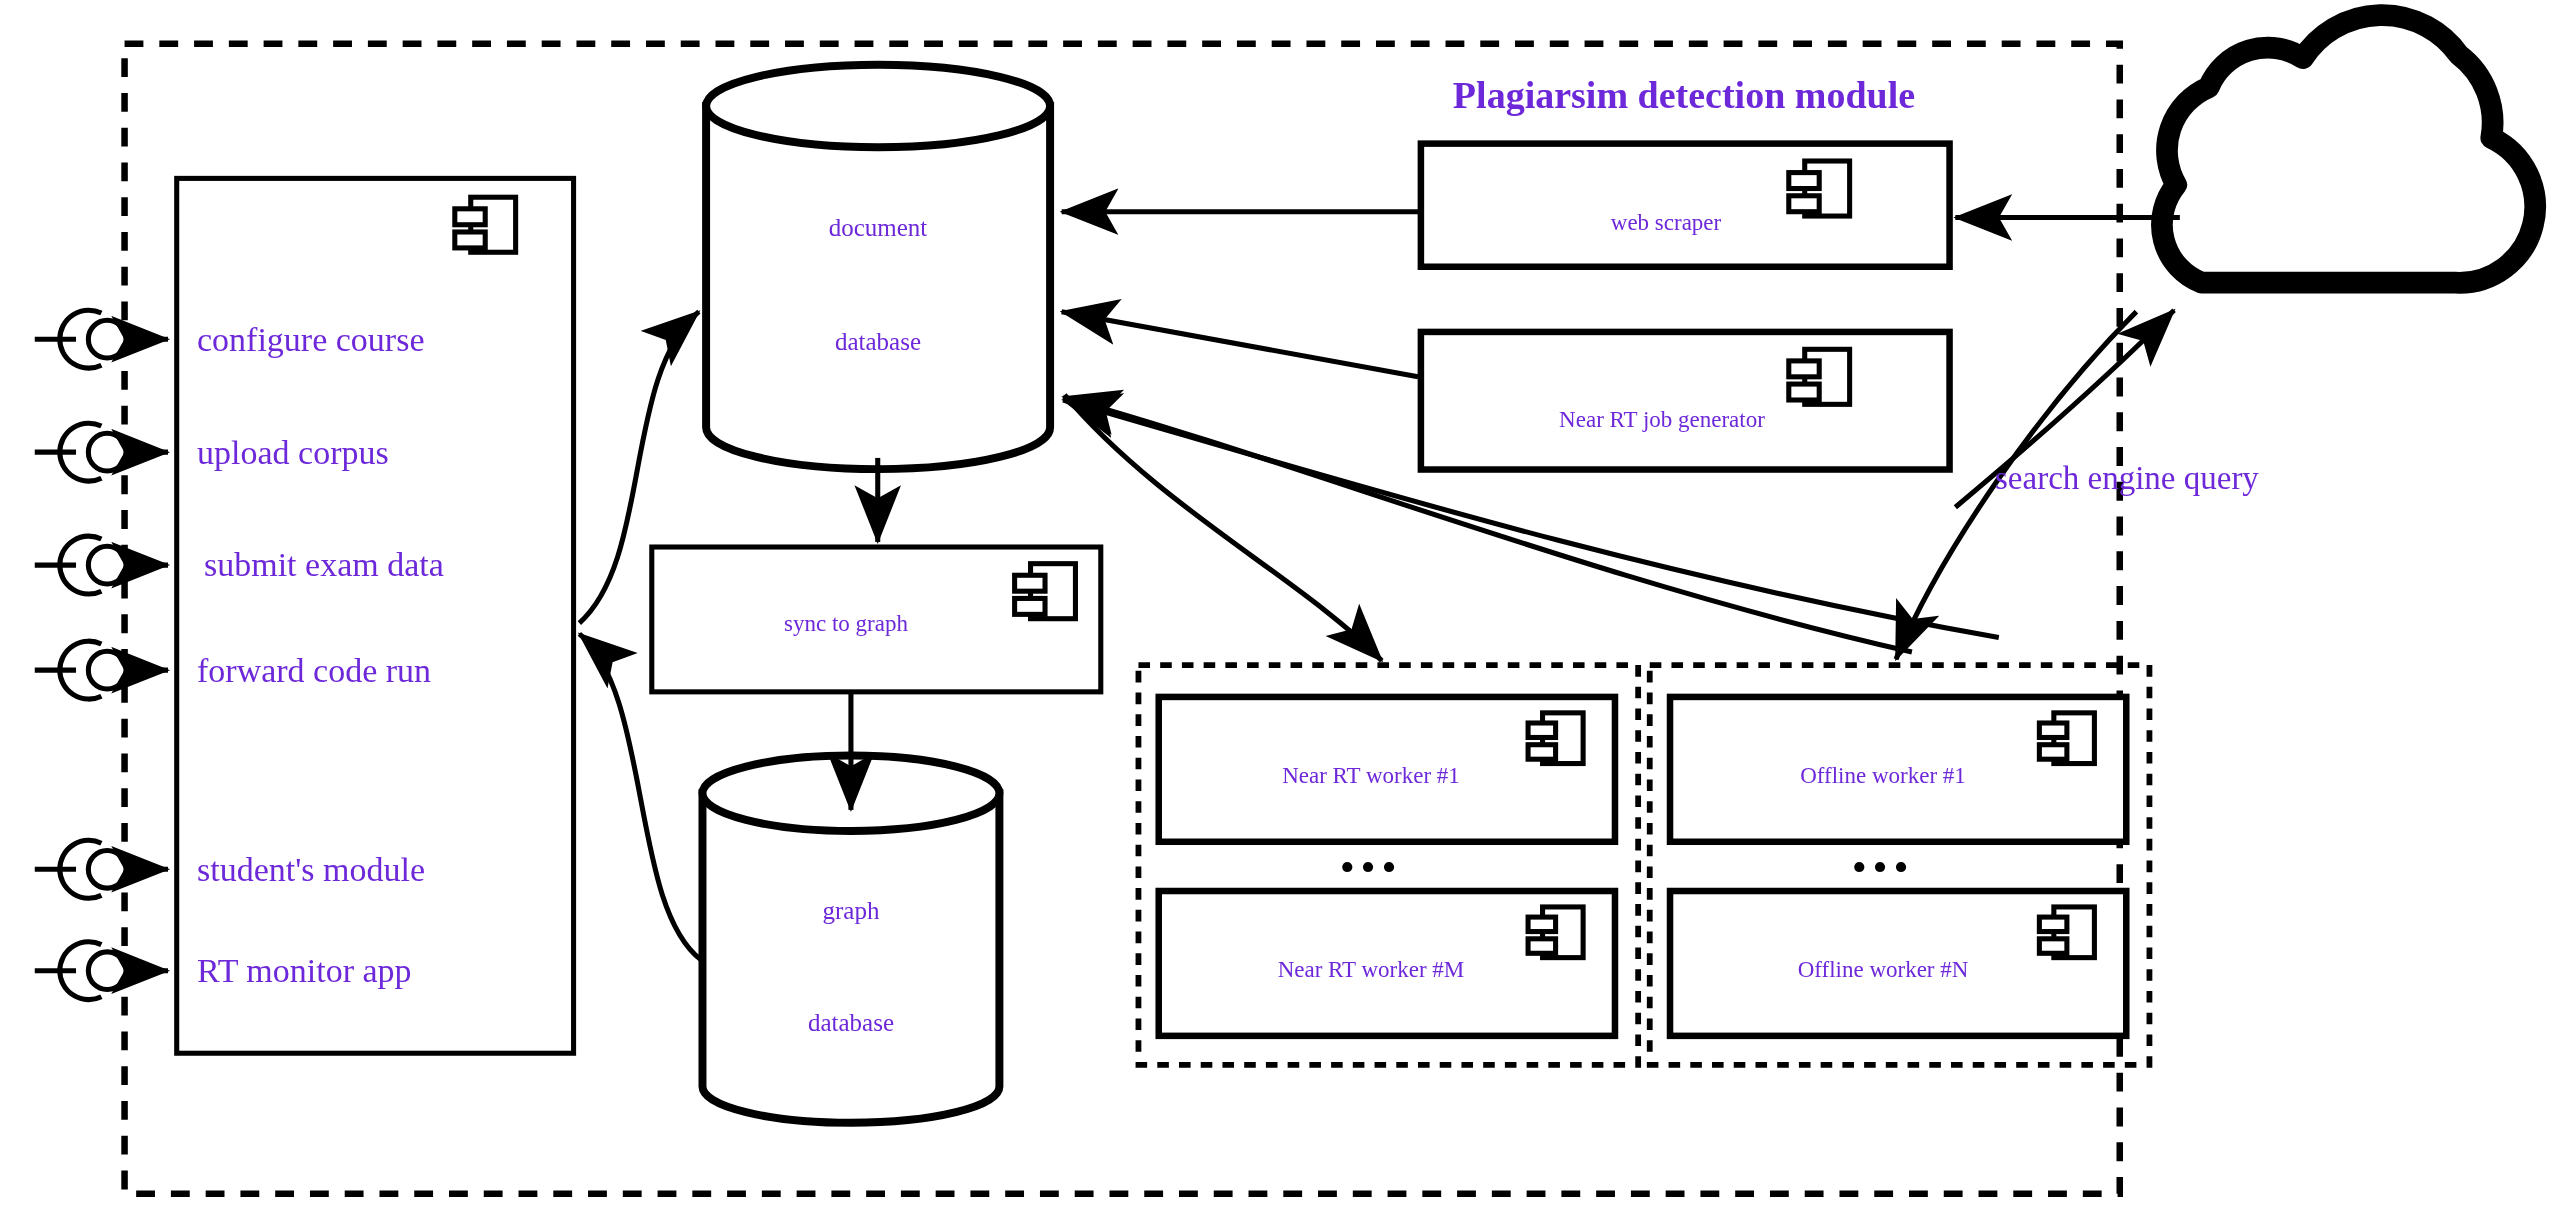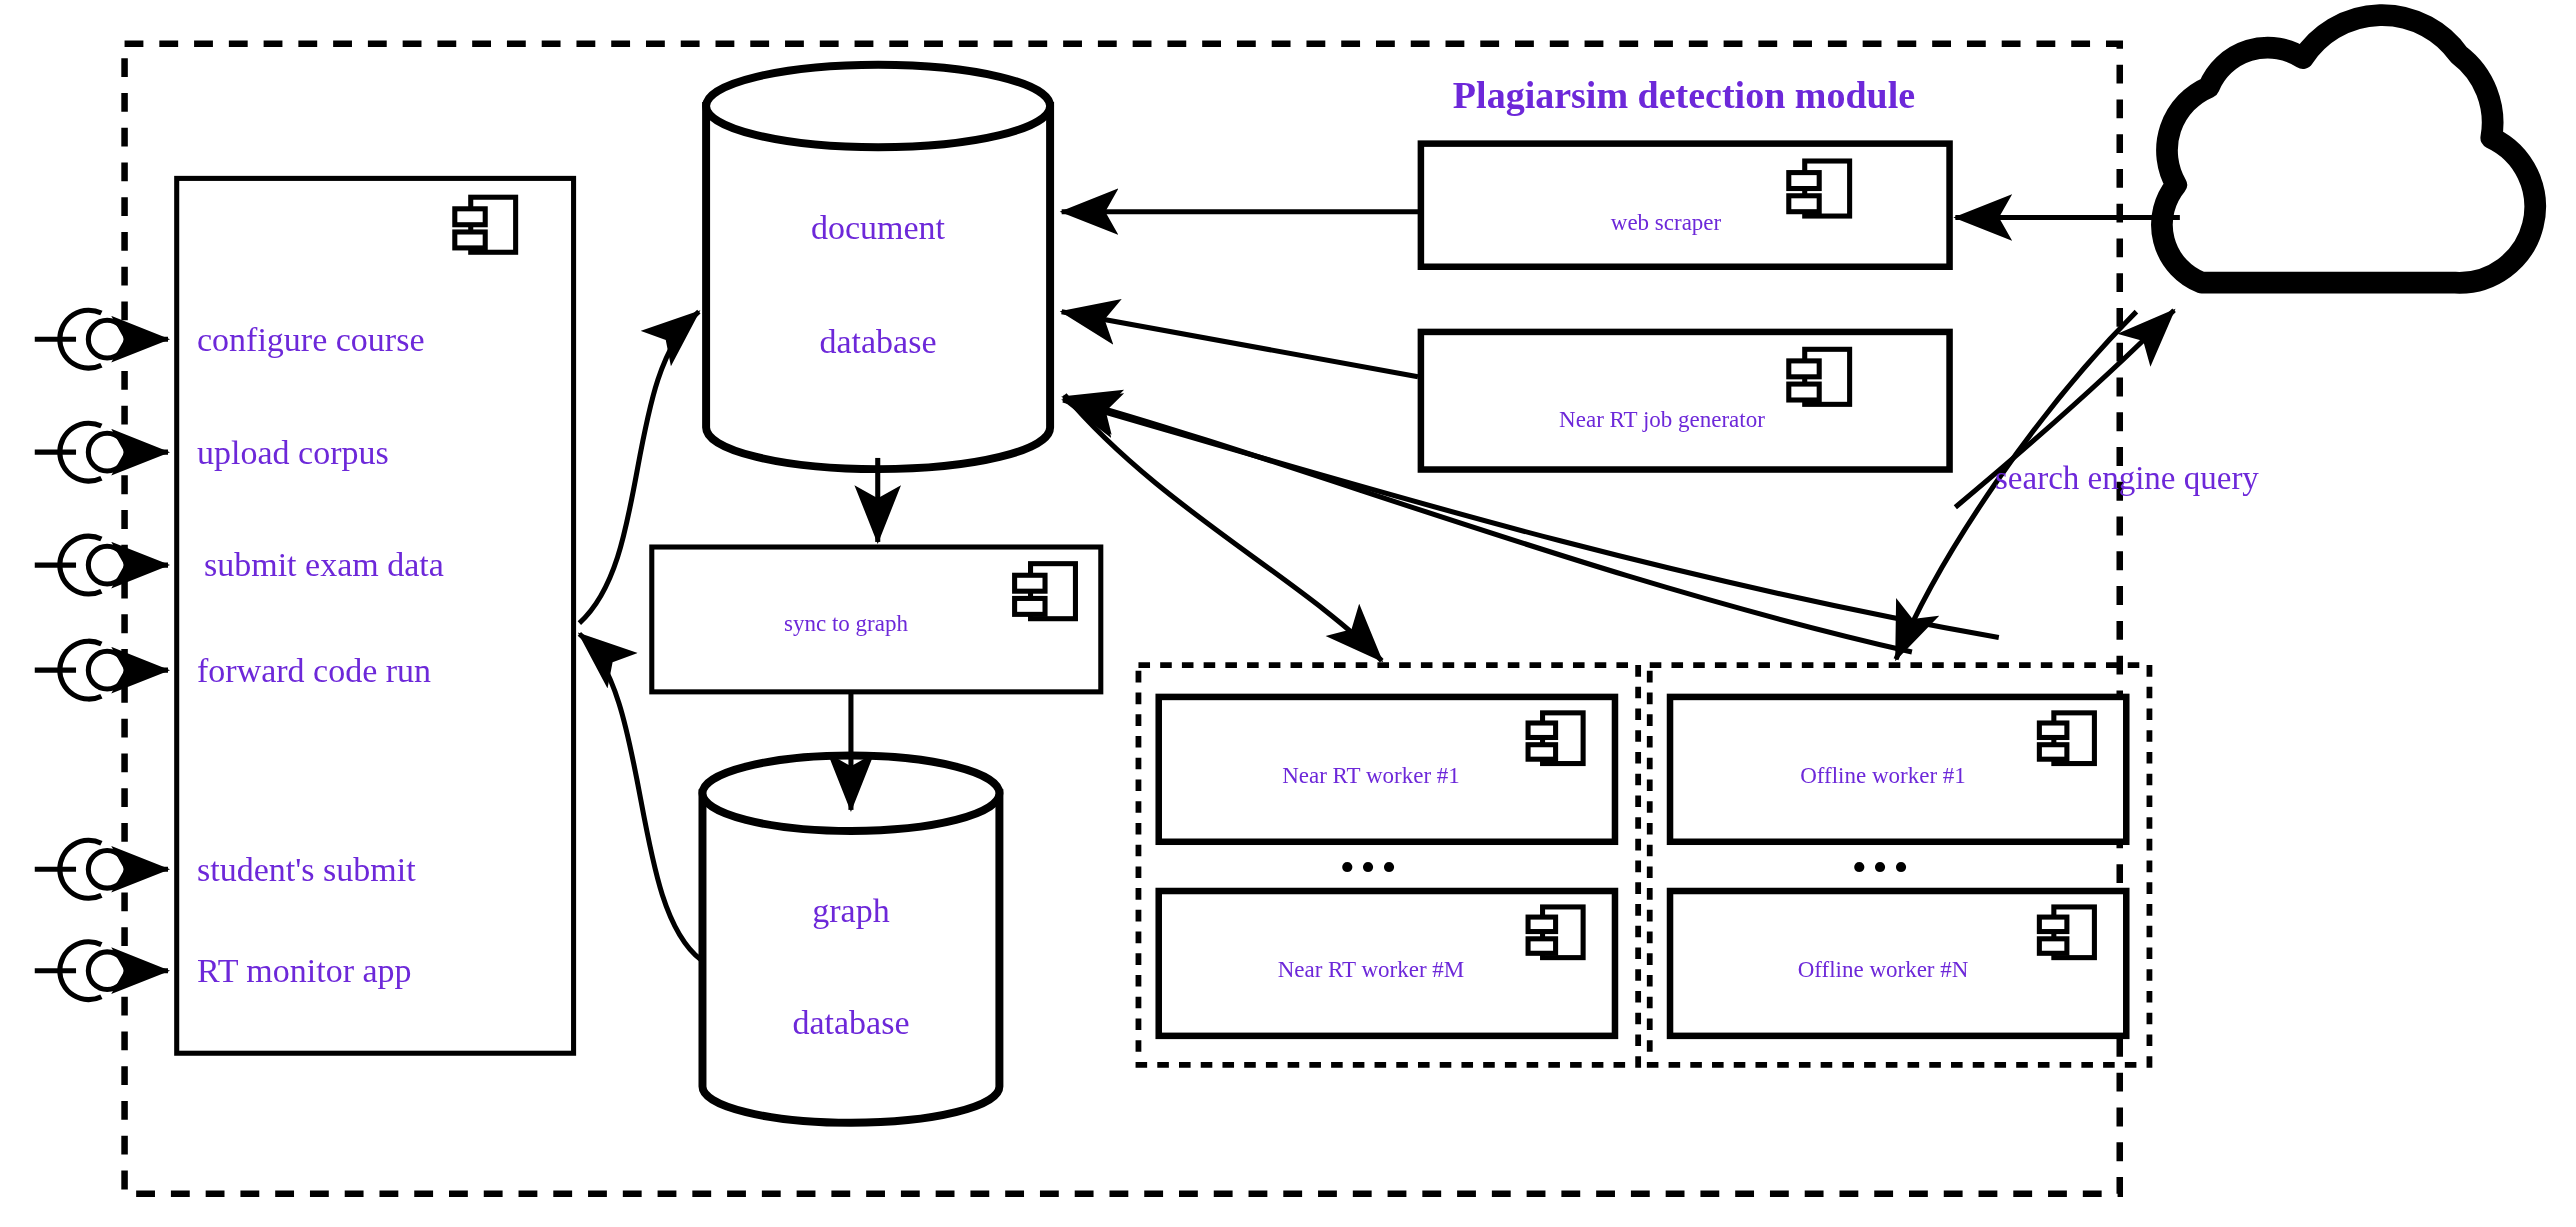--- a/index.html
+++ b/index.html
@@ -25,21 +25,21 @@
     position:absolute;
     white-space:nowrap;
     color:#6d28d9;
     line-height:1.05;
   }
   .lbl.ctr{transform:translate(-50%,-50%);text-align:center;}
   .t-title{font-size:38px;font-weight:bold;}
   .t-node{font-size:23px;}
   .t-iface{font-size:34px;}
   .t-edge{font-size:33px;}
-  .t-db{font-size:34px;}
+  .t-db{font-size:25px;}
   .dots{
     position:absolute;
     transform:translate(-50%,-50%);
     font-size:43px;
     letter-spacing:5.8px;
     line-height:1;
   }
 </style>
 </head>
 <body>
@@ -214,21 +214,21 @@
     <path d="M 2700 700 C 2820 600 2930 500 3002 428" fill="none" stroke="#000" stroke-width="7" marker-end="url(#ah)"></path>
 
   </svg>
 
   <div class="lbl t-title ctr" style="left:1684px;top:96px;">Plagiarsim detection module</div>
 
   <div class="lbl t-iface" style="left:197px;top:322px;">configure course</div>
   <div class="lbl t-iface" style="left:197px;top:435px;">upload corpus</div>
   <div class="lbl t-iface" style="left:204px;top:547px;">submit exam data</div>
   <div class="lbl t-iface" style="left:197px;top:653px;">forward code run</div>
-  <div class="lbl t-iface" style="left:197px;top:852px;">student's submit</div>
+  <div class="lbl t-iface" style="left:197px;top:852px;">student's module</div>
   <div class="lbl t-iface" style="left:197px;top:953px;">RT monitor app</div>
 
   <div class="lbl t-db ctr" style="left:878px;top:228px;">document</div>
   <div class="lbl t-db ctr" style="left:878px;top:342px;">database</div>
 
   <div class="lbl t-db ctr" style="left:851px;top:911px;">graph</div>
   <div class="lbl t-db ctr" style="left:851px;top:1023px;">database</div>
 
   <div class="lbl t-node ctr" style="left:846px;top:624px;">sync to graph</div>
 

